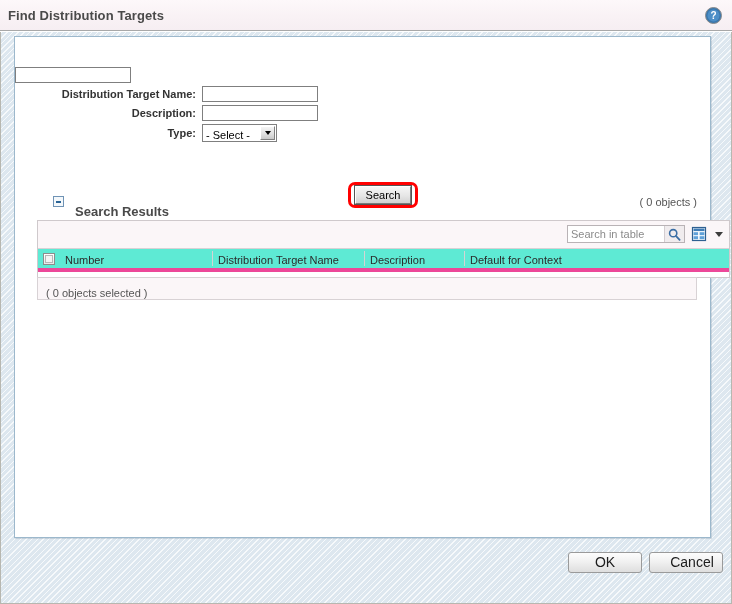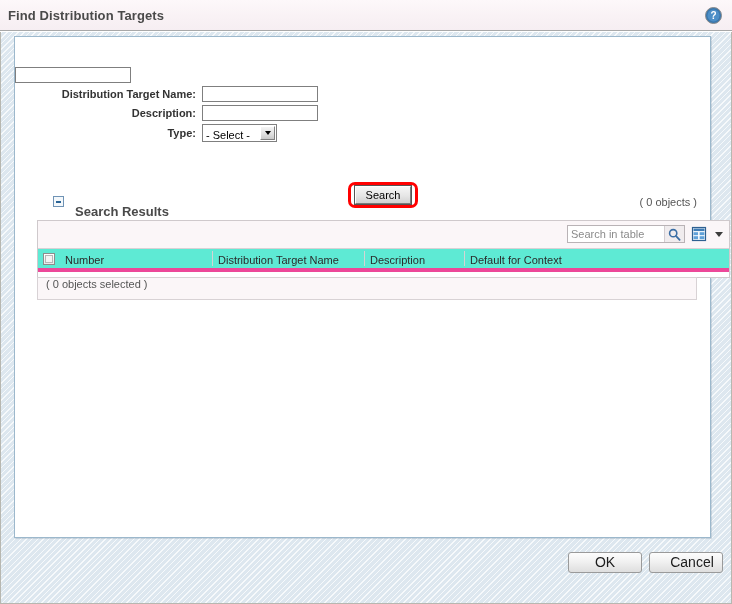--- a/index.html
+++ b/index.html
@@ -364,21 +364,21 @@
   #selected-bar {
     position: absolute;
     left: 22px;
     top: 240px;
     width: 660px;
     height: 23px;
     background: #fbf6f8;
     border: 1px solid #d8d2d5;
     box-sizing: border-box;
     display: flex;
-    align-items: flex-start;
+    align-items: flex-end;
   }
   #selected-text {
     font-size: 11px;
     color: #555555;
     padding-left: 8px;
     white-space: nowrap;
   }
 
   
   .dlg-button {

